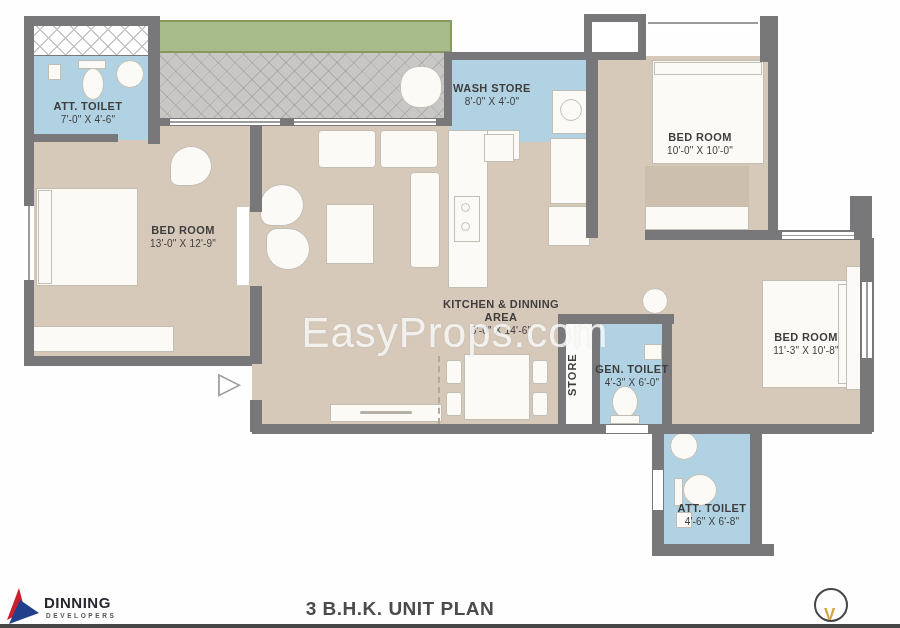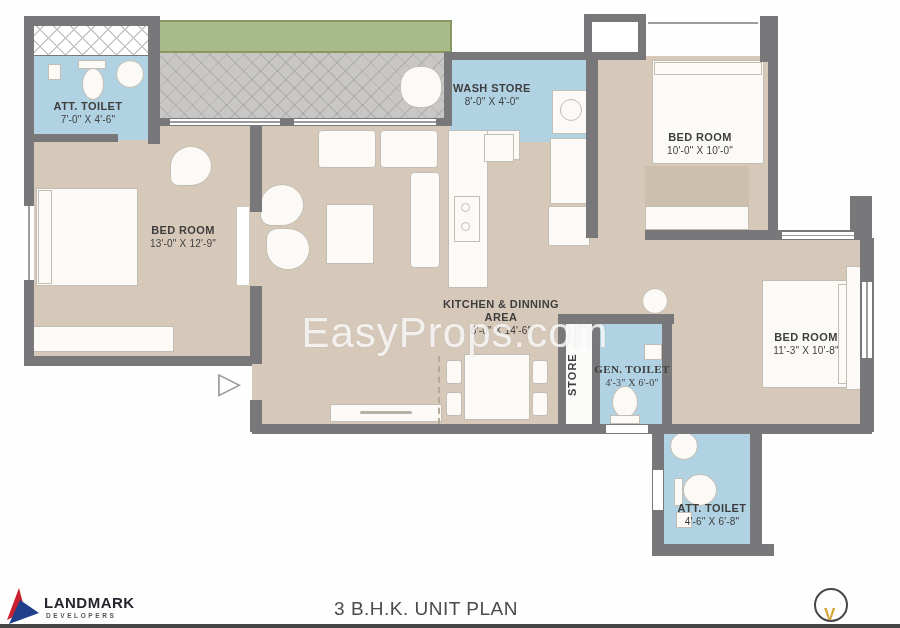--- a/index.html
+++ b/index.html
@@ -171,21 +171,21 @@
   <div class="abs rlabel" style="left:618px;top:131px;width:164px;">
     <div>BED ROOM</div>
     <div class="dim">10'-0" X 10'-0"</div>
   </div>
   <div class="abs rlabel" style="left:421px;top:298px;width:160px;">
     <div>KITCHEN &amp; DINNING</div>
     <div>AREA</div>
     <div class="dim">8'-0" X 14'-6"</div>
   </div>
   <div class="abs storetxt" style="left:566px;top:332px;width:26px;height:86px;">STORE</div>
-  <div class="abs rlabel" style="left:584px;top:363px;width:96px;font-family:Liberation Serif, serif;">
+  <div class="abs rlabel" style="left:584px;top:363px;width:96px;">
     <div>GEN. TOILET</div>
     <div class="dim">4'-3" X 6'-0"</div>
   </div>
   <div class="abs rlabel" style="left:724px;top:331px;width:164px;">
     <div>BED ROOM</div>
     <div class="dim">11'-3" X 10'-8"</div>
   </div>
   <div class="abs rlabel" style="left:650px;top:502px;width:124px;">
     <div>ATT. TOILET</div>
     <div class="dim">4'-6" X 6'-8"</div>
@@ -193,23 +193,23 @@
 
   <div class="abs wmark" style="left:240px;top:303px;width:430px;height:60px;line-height:60px;">EasyProps.com</div>
 
   <div class="abs" style="left:6px;top:587px;width:160px;height:38px;">
     <span class="abs" style="left:0;top:0;">
       <svg width="34" height="38" viewBox="0 0 34 38">
         <polygon points="13,1 1,33 19,24" fill="#c8202f"></polygon>
         <polygon points="3,37 33,26 14,13" fill="#223f8c"></polygon>
       </svg>
     </span>
-    <div class="abs logoname" style="left:38px;top:8px;">LANDMARK</div>
+    <div class="abs logoname" style="left:38px;top:8px;">DINNING</div>
     <div class="abs logosub" style="left:40px;top:24px;">DEVELOPERS</div>
   </div>
 
-  <div class="abs title" style="left:146px;top:598px;width:560px;">3 B.H.K. UNIT PLAN</div>
+  <div class="abs title" style="left:120px;top:598px;width:560px;font-weight:bold;">3 B.H.K. UNIT PLAN</div>
 
   <div class="abs" style="left:814px;top:588px;width:34px;height:34px;border:2px solid #46464c;border-radius:50%;box-sizing:border-box;"></div>
   <div class="abs compassV" style="left:824px;top:605px;">V</div>
 
   <div class="abs" style="left:0;top:624px;width:900px;height:4px;background:#454545;"></div>
 </div>
 
 </body></html>

